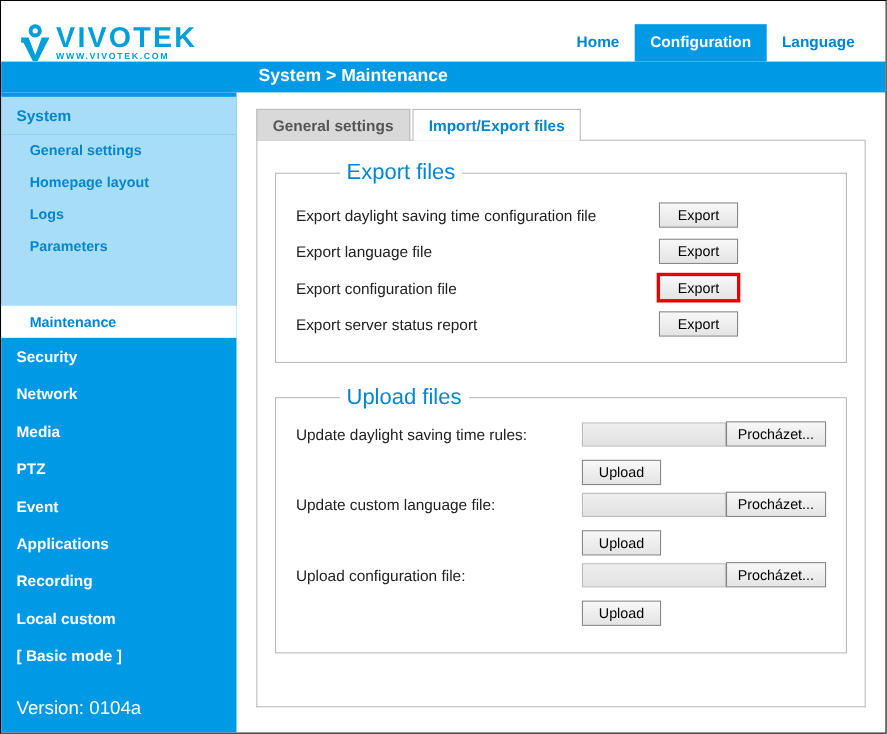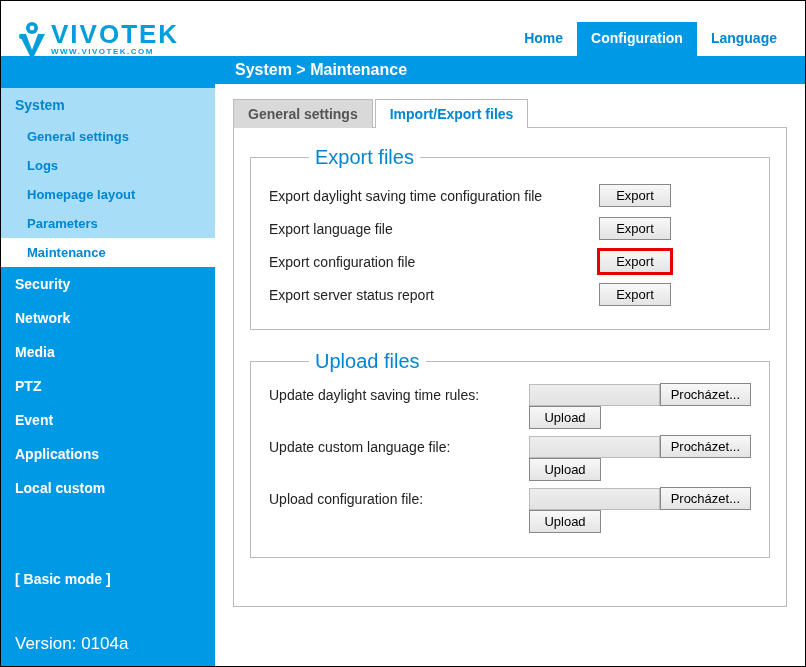--- a/index.html
+++ b/index.html
@@ -15,42 +15,42 @@
   .topnav-item { font-size: 14px; font-weight: bold; padding: 8px 14px 10px 14px; color: #0086d1; cursor: pointer; }
   .topnav-item.active { background: #0099e6; color: #fff; }
   .blue-bar { background: #0099e6; height: 28px; display: flex; align-items: center; padding-left: 200px; }
   .breadcrumb { color: #fff; font-size: 16px; font-weight: bold; margin-left: 34px; }
   .body-row { display: flex; flex: 1; min-height: 0; }
   .sidebar { width: 214px; background: #0099e6; padding-top: 4px; display: flex; flex-direction: column; }
   .side-item { color: #fff; font-weight: bold; font-size: 14px; padding: 9px 0 9px 14px; cursor: pointer; }
   .side-item.expanded { background: #a7ddf7; color:#0086d1;}
   .sub-list { background: #a7ddf7; }
   .sub-item { color: #0086d1; font-weight: bold; font-size: 13px; padding: 7px 0 7px 26px; cursor: pointer; }
-  .sub-item.active { background: #fff; }
+  .sub-item.active { background: #fff; margin-top: 40px; }
   .side-spacer { flex: 1; }
   .side-version { color: #fff; font-size: 17px; padding: 12px 14px; }
   .main { flex: 1; padding: 14px 18px; overflow: auto; }
   .tab-row { display: flex; border-bottom: 1px solid #bbb; }
   .tab { font-size: 14px; font-weight: bold; padding: 6px 14px; border: 1px solid #bbb; border-bottom: none; margin-right: 2px; cursor: pointer; position: relative; top: 1px; }
   .tab.inactive { background: #d9d9d9; color: #555; }
   .tab.active { background: #fff; color: #0086d1; }
   .panel { border: 1px solid #bbb; border-top: none; padding: 18px 16px 28px 16px; }
   fieldset { border: 1px solid #bbb; padding: 10px 18px 18px 18px; margin-bottom: 20px; }
   legend { color: #0086d1; font-weight: normal; font-size: 20px; padding: 0 6px; margin-left: 40px; }
   .export-row { display: flex; align-items: center; justify-content: flex-start; padding: 5px 0; font-size: 14px; }
   .export-row .label { width: 330px; color: #222; }
   .btn { background: linear-gradient(#f8f8f8,#e4e4e4); border: 1px solid #888; font-size: 13px; padding: 3px 0; width: 72px; text-align: center; cursor: pointer; font-family: inherit; }
   .btn.hl { outline: 3px solid #e60000; outline-offset: -1px; }
   .upload-row { display:flex; flex-direction:column; font-size:14px; margin-bottom:6px;}
   .upload-top { display:flex; align-items:center; }
   .upload-top .label { width: 260px; color:#222;}
   .file-strip { flex:1; display:flex; align-items:center; }
   .file-track { flex:1; height:22px; background: linear-gradient(#eee,#e2e2e2); border:1px solid #bbb; }
   .browse-btn { background: linear-gradient(#f8f8f8,#e4e4e4); border:1px solid #888; font-size:13px; padding:3px 10px; cursor:pointer; font-family:inherit; }
-  .upload-bottom { padding-left:260px; margin-top:0;}
+  .upload-bottom { padding-left:260px; margin-top:12px;}
 </style>
 </head>
 <body>
 
 <div class="container">
   <div class="header">
     <div class="logo">
       <svg width="30" height="36" viewBox="0 0 30 36">
         <circle cx="17" cy="8" r="6" fill="#009edb"></circle>
         <circle cx="17" cy="8" r="2.4" fill="#fff"></circle>
@@ -71,31 +71,32 @@
 
   <div class="blue-bar">
     <div class="breadcrumb">System  &gt; Maintenance</div>
   </div>
 
   <div class="body-row">
     <div class="sidebar">
       <div class="side-item expanded">System</div>
       <div class="sub-list">
         <div class="sub-item">General settings</div>
+        <div class="sub-item">Homepage layout</div>
         <div class="sub-item">Logs</div>
-        <div class="sub-item">Homepage layout</div>
         <div class="sub-item">Parameters</div>
         <div class="sub-item active">Maintenance</div>
       </div>
       <div class="side-item">Security</div>
       <div class="side-item">Network</div>
       <div class="side-item">Media</div>
       <div class="side-item">PTZ</div>
       <div class="side-item">Event</div>
       <div class="side-item">Applications</div>
+      <div class="side-item">Recording</div>
       <div class="side-item">Local custom</div>
       <div class="side-spacer"></div>
       <div class="side-item">[ Basic mode ]</div>
       <div style="height:26px;"></div>
       <div class="side-version">Version: 0104a</div>
     </div>
 
     <div class="main">
       <div class="tab-row">
         <div class="tab inactive">General settings</div>

